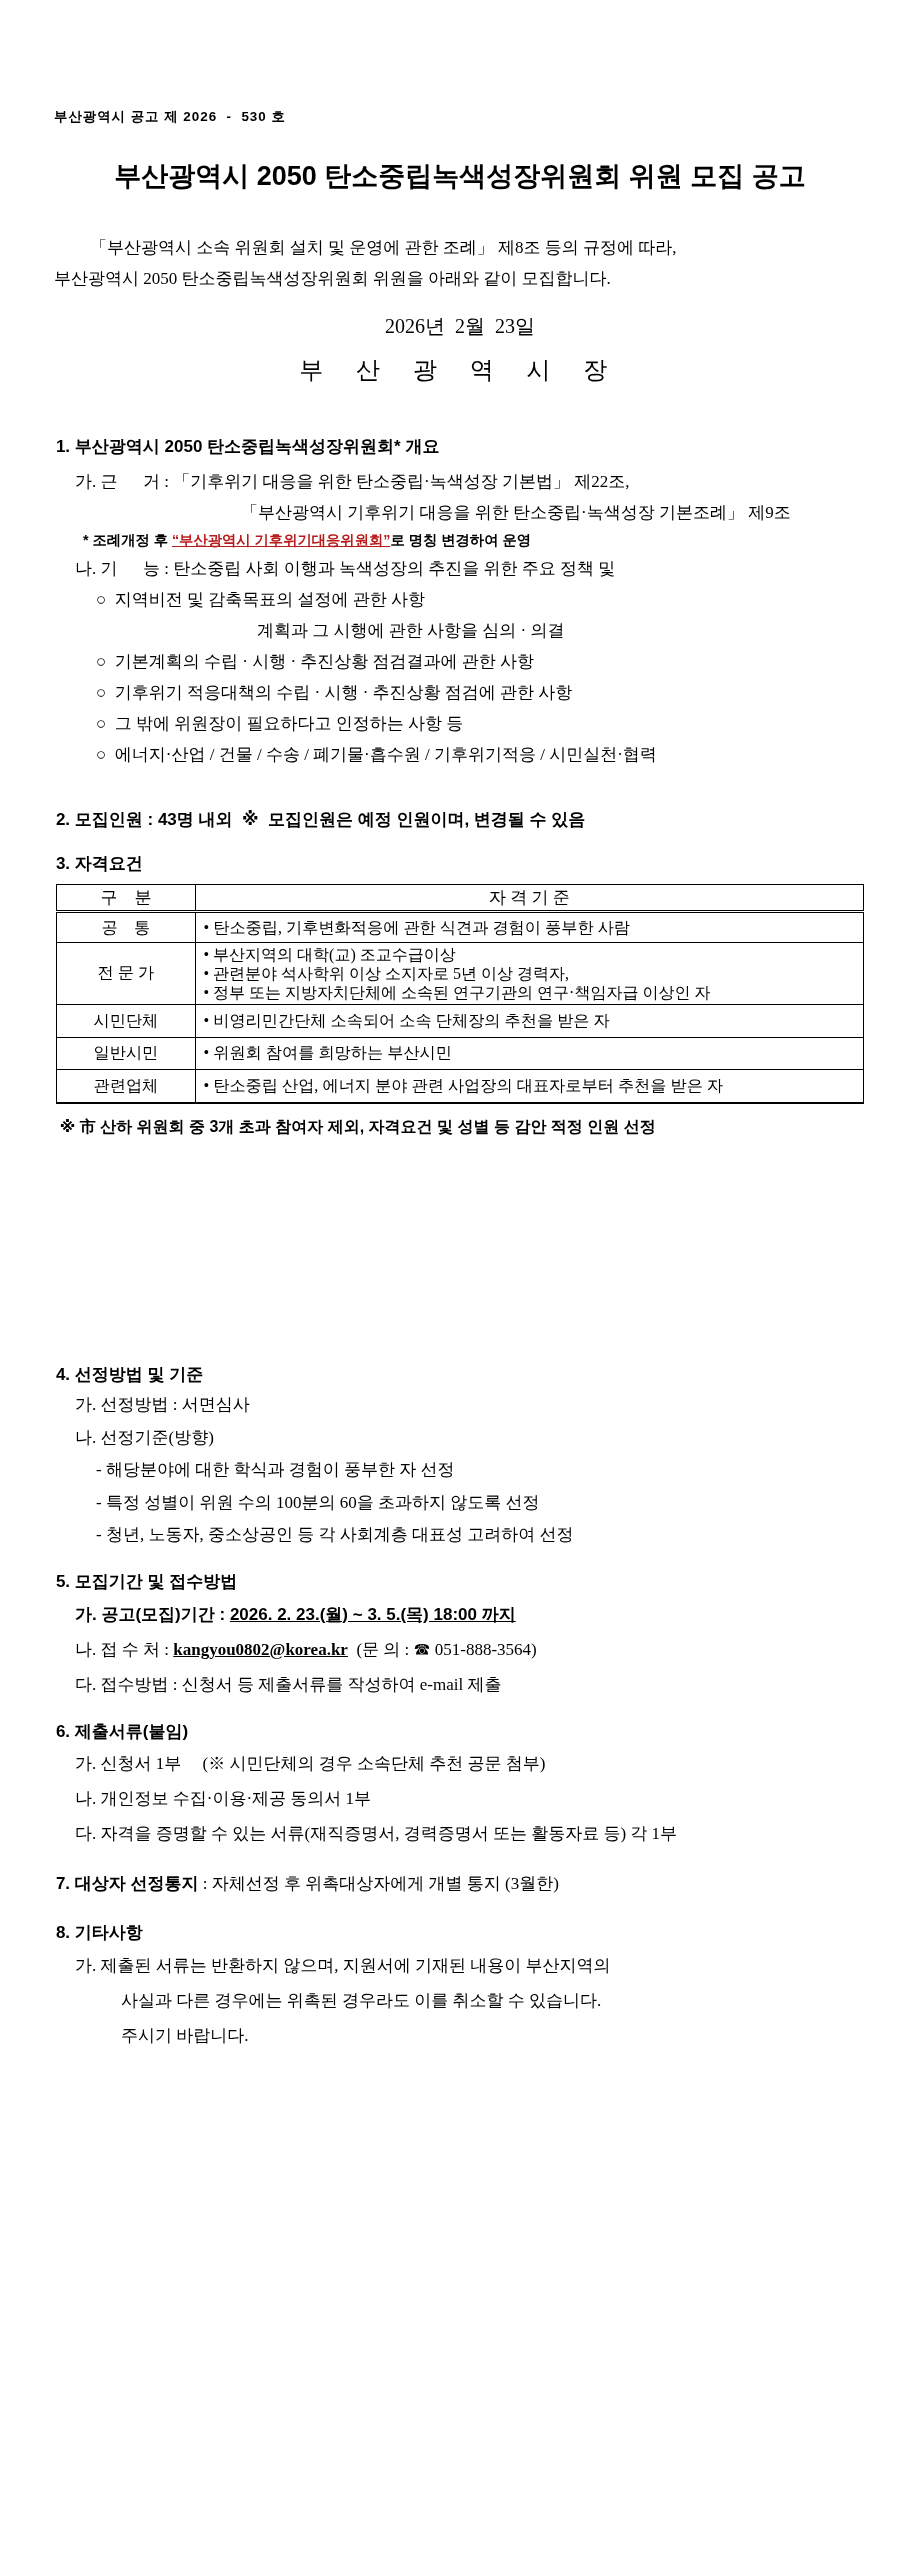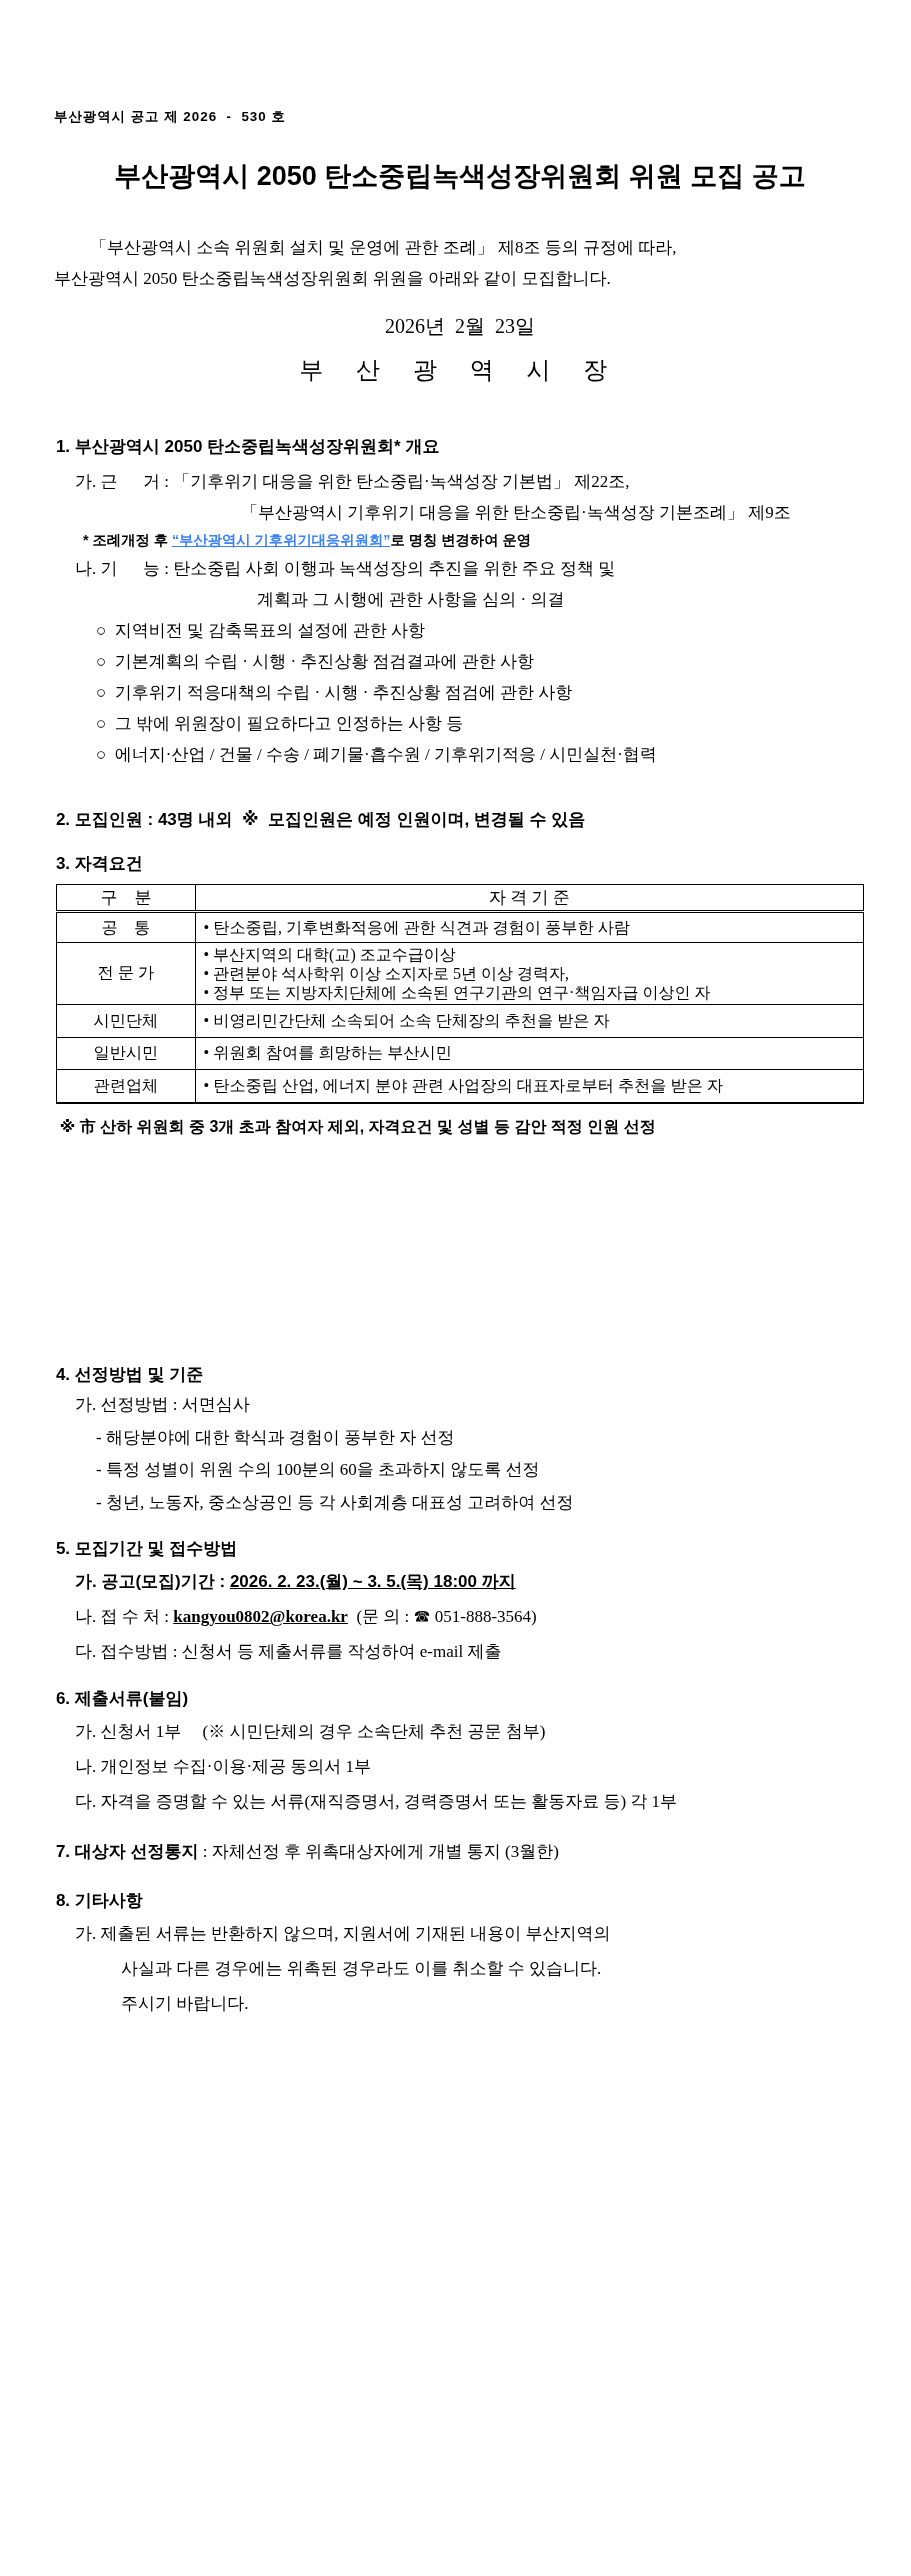--- a/index.html
+++ b/index.html
@@ -20,21 +20,21 @@
   .sec-h { font-size:17px; font-weight:bold; line-height:23px; margin:0 0 0 1.9px; }
   .s1-h { margin-top:49px; }
   .body-line { font-size:17px; line-height:31px; }
   .ind-ga { margin-left:21px; }
   .ind-cont1 { margin-left:187px; }
   .ind-cont2 { margin-left:203px; }
   .ind-o { margin-left:42px; }
   .ind-cont8 { margin-left:67px; }
   .s1-block { margin-top:7.6px; }
   .note-star { font-size:14.3px; font-weight:bold; line-height:25px; margin-left:29px; }
-  .blue-link { color:#3b82f6; text-decoration:underline; }
+  .blue-link { color:#b91c1c; text-decoration:underline; }
 
   .s2-h { margin-top:38px; line-height:23px; }
   .s3-h { margin-top:21px; }
 
   table.qual { border-collapse:collapse; table-layout:fixed; width:808px; margin:9.6px 0 0 1.9px;
                font-size:16.2px; border-top:1.9px solid #000; border-bottom:2.9px solid #000; }
   table.qual td { border-left:1.9px solid #000; border-right:1.9px solid #000; vertical-align:middle; }
   tr.thead td { border-bottom:3.8px double #000; height:22px; text-align:center; font-size:17px; }
   tr.r td { border-top:1.9px solid #000; }
   td.cat { width:136px; text-align:center; }
@@ -74,22 +74,22 @@
   <div class="date-line serif t">2026년  2월  23일</div>
 
   <div class="signer serif t">부 산 광 역 시 장</div>
 
   <div class="sec-h gothic t s1-h">1. 부산광역시 2050 탄소중립녹색성장위원회* 개요</div>
   <div class="s1-block">
     <div class="body-line serif ind-ga t">가. 근      거 : 「기후위기 대응을 위한 탄소중립·녹색성장 기본법」 제22조,</div>
     <div class="body-line serif ind-cont1 t">「부산광역시 기후위기 대응을 위한 탄소중립·녹색성장 기본조례」 제9조</div>
     <div class="note-star gothic"><span class="t">* 조례개정 후 </span><span class="blue-link t">“부산광역시 기후위기대응위원회”</span><span class="t">로 명칭 변경하여 운영</span></div>
     <div class="body-line serif ind-ga t">나. 기      능 : 탄소중립 사회 이행과 녹색성장의 추진을 위한 주요 정책 및</div>
+    <div class="body-line serif ind-o t">○  지역비전 및 감축목표의 설정에 관한 사항</div>
     <div class="body-line serif ind-cont2 t">계획과 그 시행에 관한 사항을 심의 · 의결</div>
-    <div class="body-line serif ind-o t">○  지역비전 및 감축목표의 설정에 관한 사항</div>
     <div class="body-line serif ind-o t">○  기본계획의 수립 · 시행 · 추진상황 점검결과에 관한 사항</div>
     <div class="body-line serif ind-o t">○  기후위기 적응대책의 수립 · 시행 · 추진상황 점검에 관한 사항</div>
     <div class="body-line serif ind-o t">○  그 밖에 위원장이 필요하다고 인정하는 사항 등</div>
     <div class="body-line serif ind-o t">○  에너지·산업 / 건물 / 수송 / 폐기물·흡수원 / 기후위기적응 / 시민실천·협력</div>
   </div>
 
   <div class="sec-h gothic t s2-h">2. 모집인원 : 43명 내외  ※  모집인원은 예정 인원이며, 변경될 수 있음</div>
 
   <div class="sec-h gothic t s3-h">3. 자격요건</div>
 
@@ -132,20 +132,21 @@
           </td>
     </tr>
   </tbody>
     </table>
 
   <div class="tbl-note gothic t">※ 市 산하 위원회 중 3개 초과 참여자 제외, 자격요건 및 성별 등 감안 적정 인원 선정</div>
 
   <div class="sec-h gothic t s4-h">4. 선정방법 및 기준</div>
   <div class="s4-lines">
     <div class="body-line-lg serif ind-ga t">가. 선정방법 : 서면심사</div>
+    <div class="body-line-lg serif ind-ga t">나. 선정기준(방향)</div>
     <div class="body-line-lg serif ind-o t">- 해당분야에 대한 학식과 경험이 풍부한 자 선정</div>
     <div class="body-line-lg serif ind-o t">- 특정 성별이 위원 수의 100분의 60을 초과하지 않도록 선정</div>
     <div class="body-line-lg serif ind-o t">- 청년, 노동자, 중소상공인 등 각 사회계층 대표성 고려하여 선정</div>
   </div>
 
   <div class="sec-h gothic t s5-h">5. 모집기간 및 접수방법</div>
   <div class="s5-lines">
     <div class="body-line-xl ind-ga"><span class="period-bold t">가. 공고(모집)기간 : </span><span class="period-bold bold-underline t">2026. 2. 23.(월) ~ 3. 5.(목) 18:00 까지</span></div>
     <div class="body-line-xl serif ind-ga"><span class="t">나. 접 수 처 : </span><span class="bold-underline t">kangyou0802@korea.kr</span><span class="t">  (문 의 : ☎ 051-888-3564)</span></div>
     <div class="body-line-xl serif ind-ga t">다. 접수방법 : 신청서 등 제출서류를 작성하여 e-mail 제출</div>

